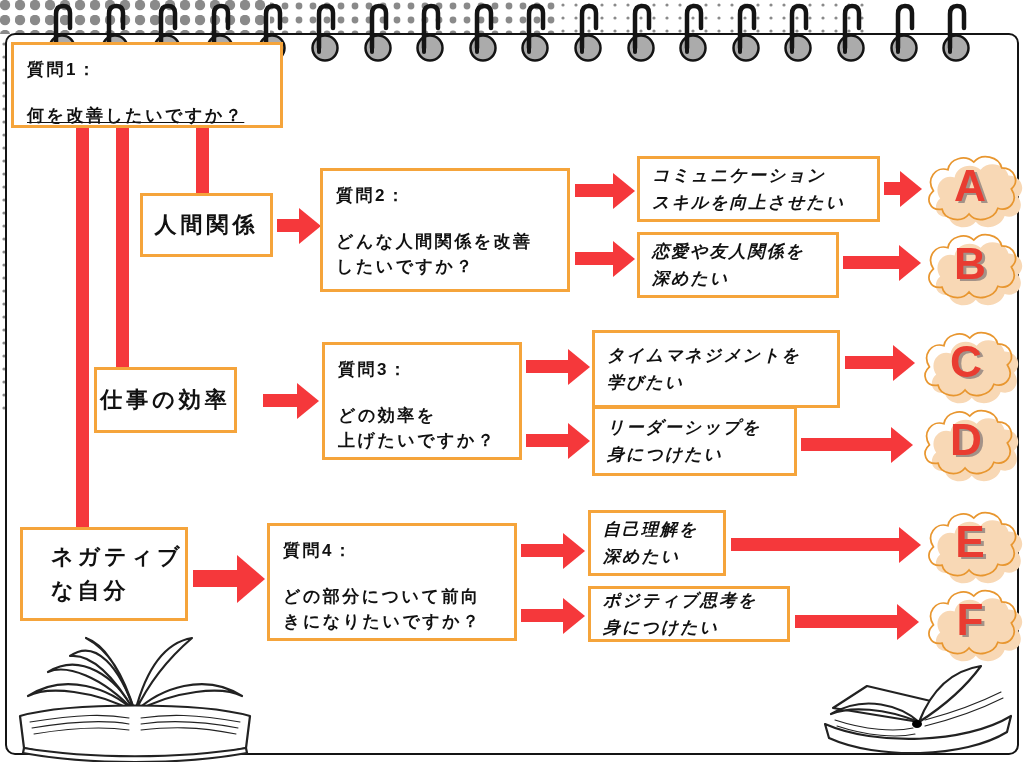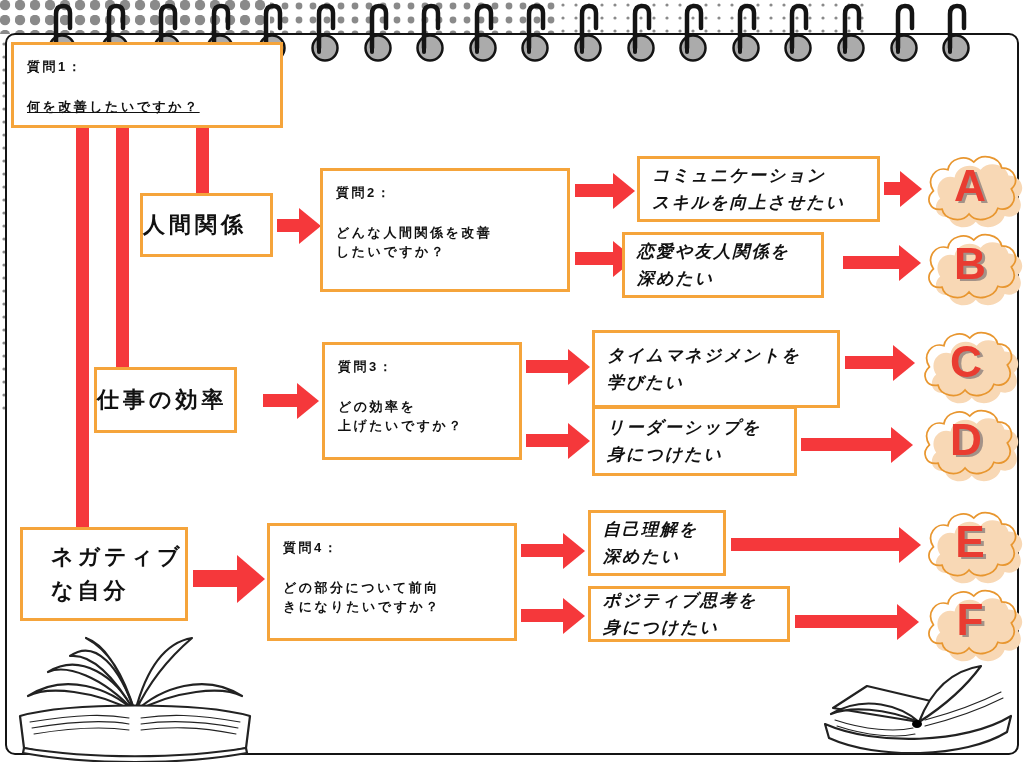--- a/index.html
+++ b/index.html
@@ -11,25 +11,25 @@
   html,body{width:1024px;height:768px;overflow:hidden;background:#ffffff;
     font-family:"Liberation Sans","DejaVu Sans",sans-serif;color:var(--ink);}
   .stage{position:relative;width:1024px;height:768px;background:#fff;}
 
   .page-frame{position:absolute;left:5px;top:33px;width:1014px;height:722px;
     background:#fff;border:2.5px solid #141414;border-radius:10px;}
 
   .deco{position:absolute;pointer-events:none;}
 
   .box{position:absolute;background:#fff;border:3px solid var(--orange);}
-  .qbox{padding:12px 13px;font-weight:bold;font-size:13px;letter-spacing:2.5px;line-height:1.5;}
+  .qbox{padding:12px 13px;font-weight:bold;font-size:17px;letter-spacing:2.5px;line-height:1.5;}
   .qbox .q-title{display:block;}
   .qbox .q-text{display:block;white-space:pre-line;margin-top:20px;}
   .q1 .q-text{text-decoration:underline;}
-  .catbox{display:flex;align-items:center;justify-content:flex-start;
+  .catbox{display:flex;align-items:center;justify-content:center;
     font-weight:bold;font-size:22px;letter-spacing:4px;white-space:pre-line;line-height:1.55;}
   .ansbox{display:flex;align-items:center;padding:6px 12px;
     font-weight:bold;font-size:17px;letter-spacing:2px;line-height:1.6;font-style:italic;}
   .ansbox span{white-space:pre-line;}
 
   .vline{position:absolute;width:13px;background:var(--red);}
 
   .arrow{position:absolute;height:13px;background:var(--red);}
   .arrow::after{content:"";position:absolute;left:100%;top:50%;transform:translateY(-50%);
     width:0;height:0;border-left:22px solid var(--red);
@@ -140,21 +140,21 @@
   <div class="badge" style="left:920px;top:150px">
     <svg viewBox="0 0 104 80">
       <use href="#cloud-path" class="cloud-back" transform="translate(7,8)"></use>
       <use href="#cloud-path" class="cloud-front"></use>
       <text class="letter-shadow" x="55" y="55">A</text>
       <text class="letter-main" x="52" y="52">A</text>
     </svg>
   </div>
 
   <div class="arrow" style="left:575px;top:252px;width:38px"></div>
-  <div class="box ansbox" style="left:622px;top:232px;width:202px;height:66px">
+  <div class="box ansbox" style="left:637px;top:232px;width:202px;height:66px">
     <span>恋愛や友人関係を
 深めたい</span>
   </div>
   <div class="arrow" style="left:843px;top:256px;width:56px"></div>
   <div class="badge" style="left:920px;top:228px">
     <svg viewBox="0 0 104 80">
       <use href="#cloud-path" class="cloud-back" transform="translate(7,8)"></use>
       <use href="#cloud-path" class="cloud-front"></use>
       <text class="letter-shadow" x="55" y="55">B</text>
       <text class="letter-main" x="52" y="52">B</text>

